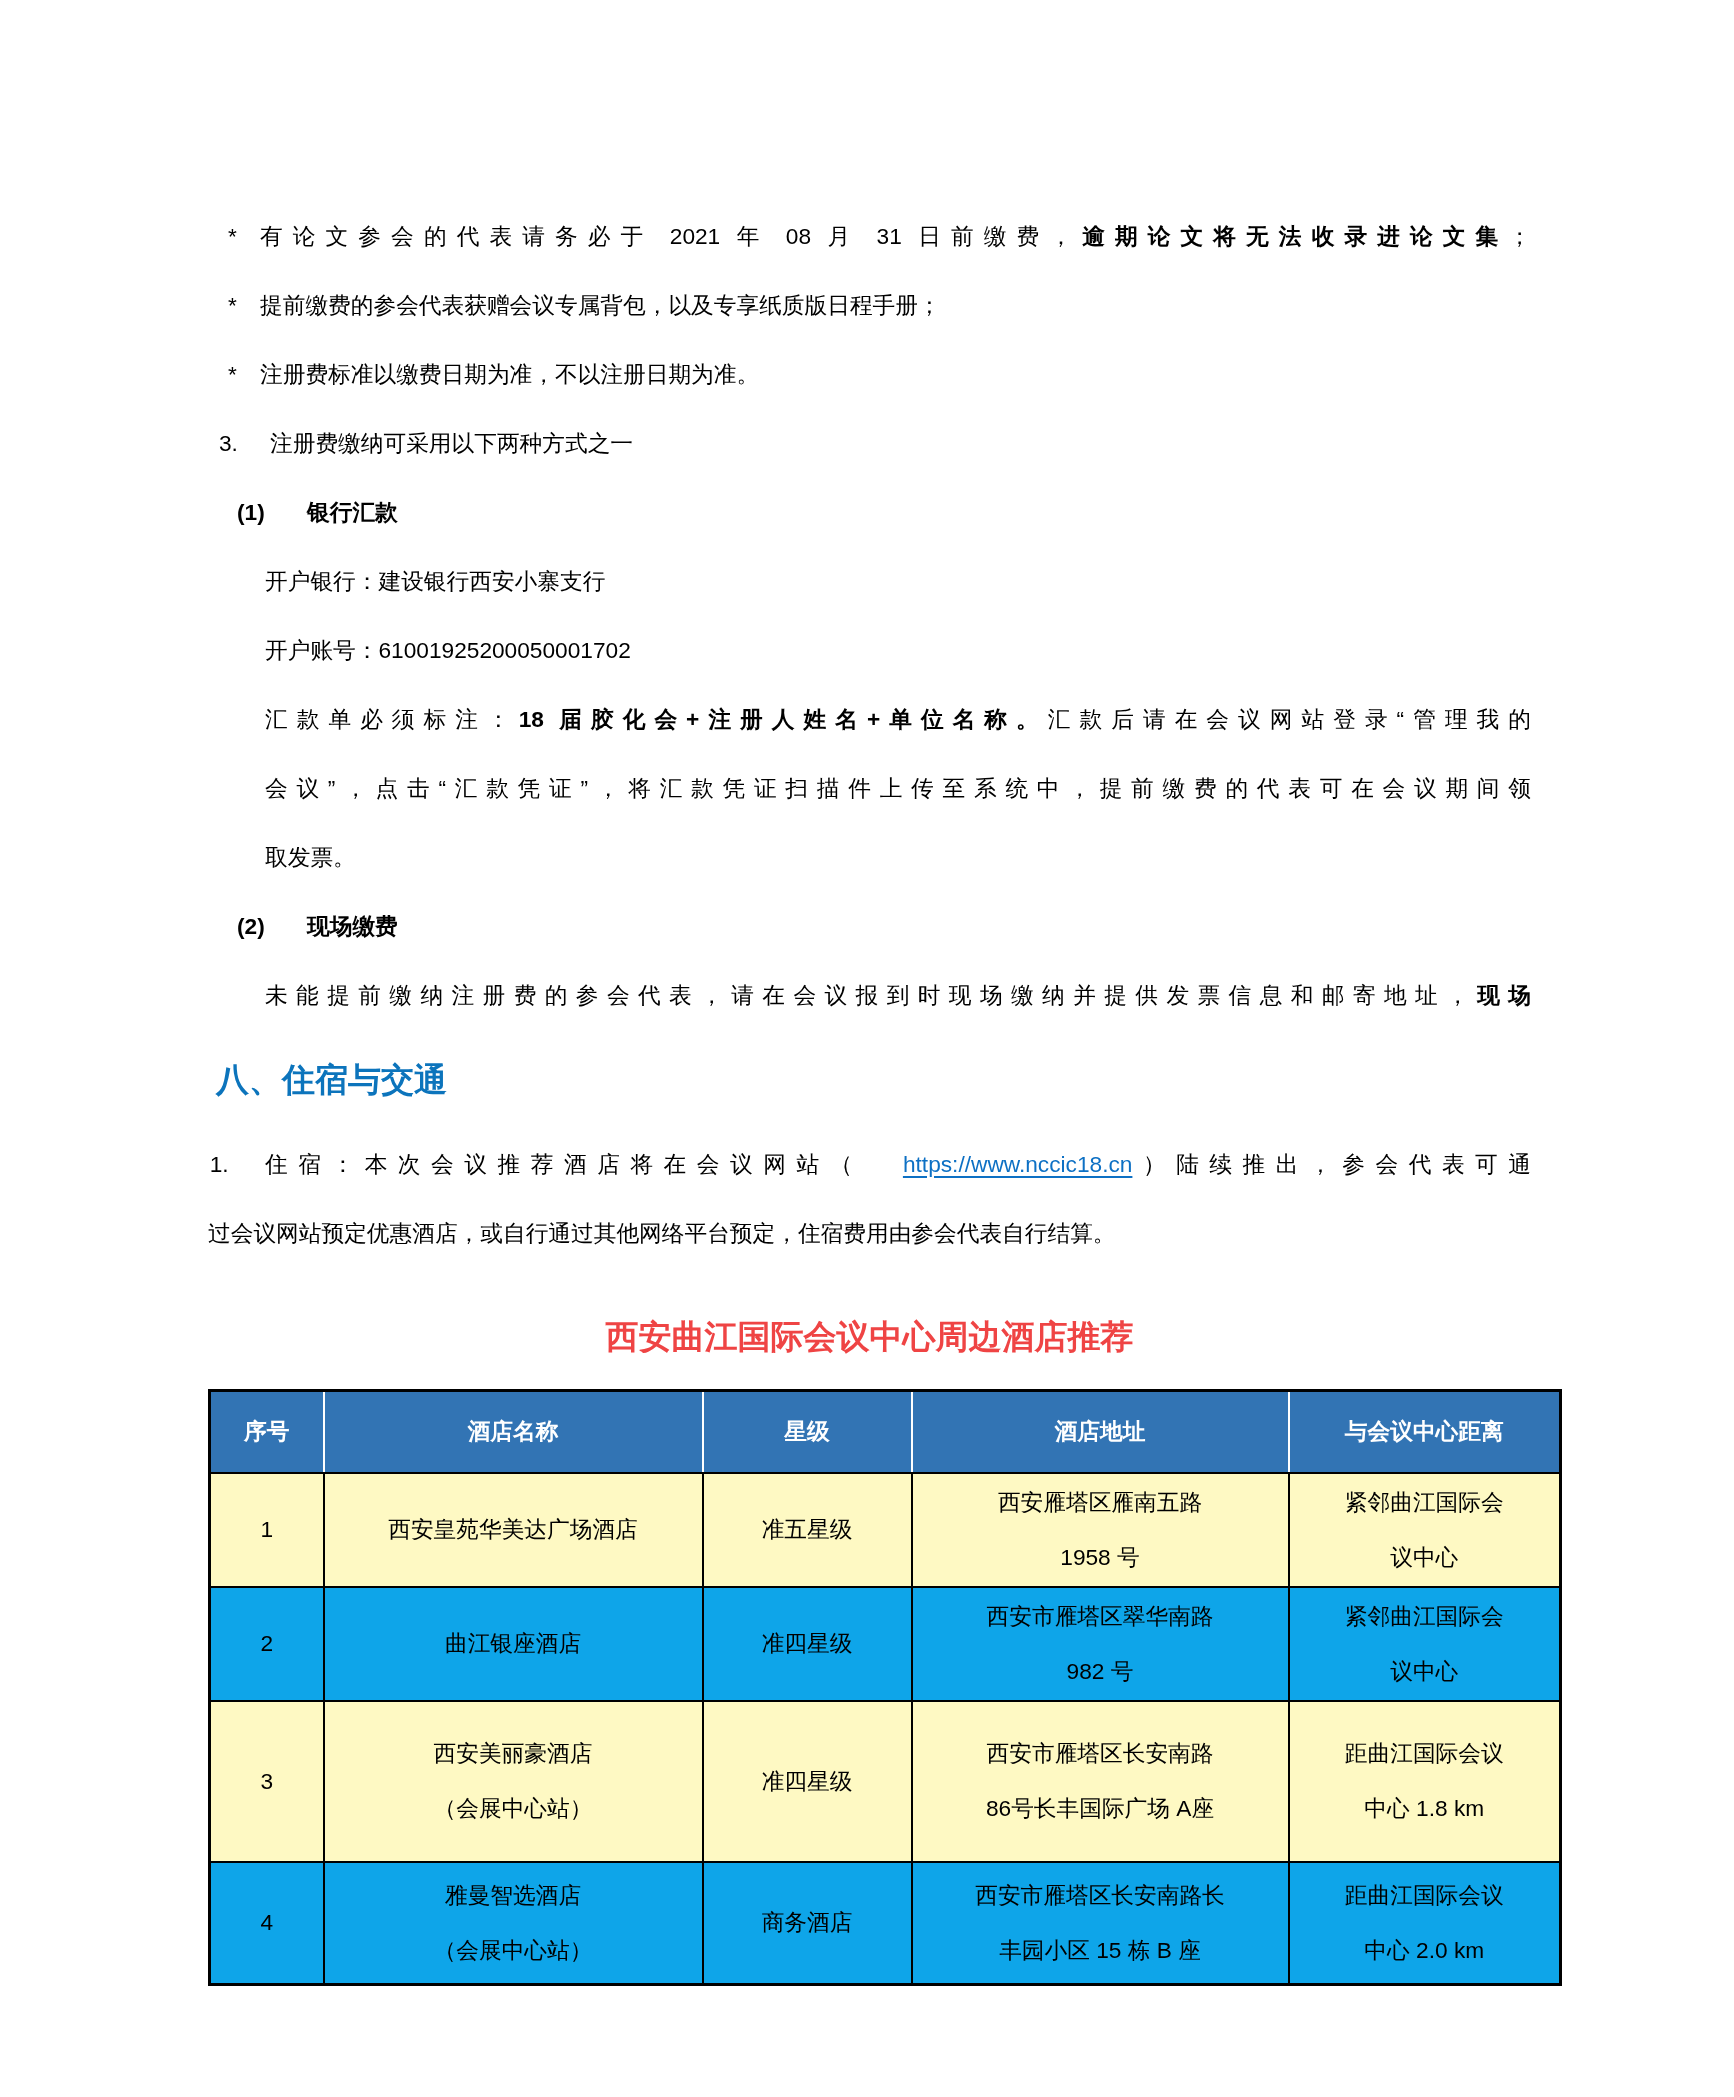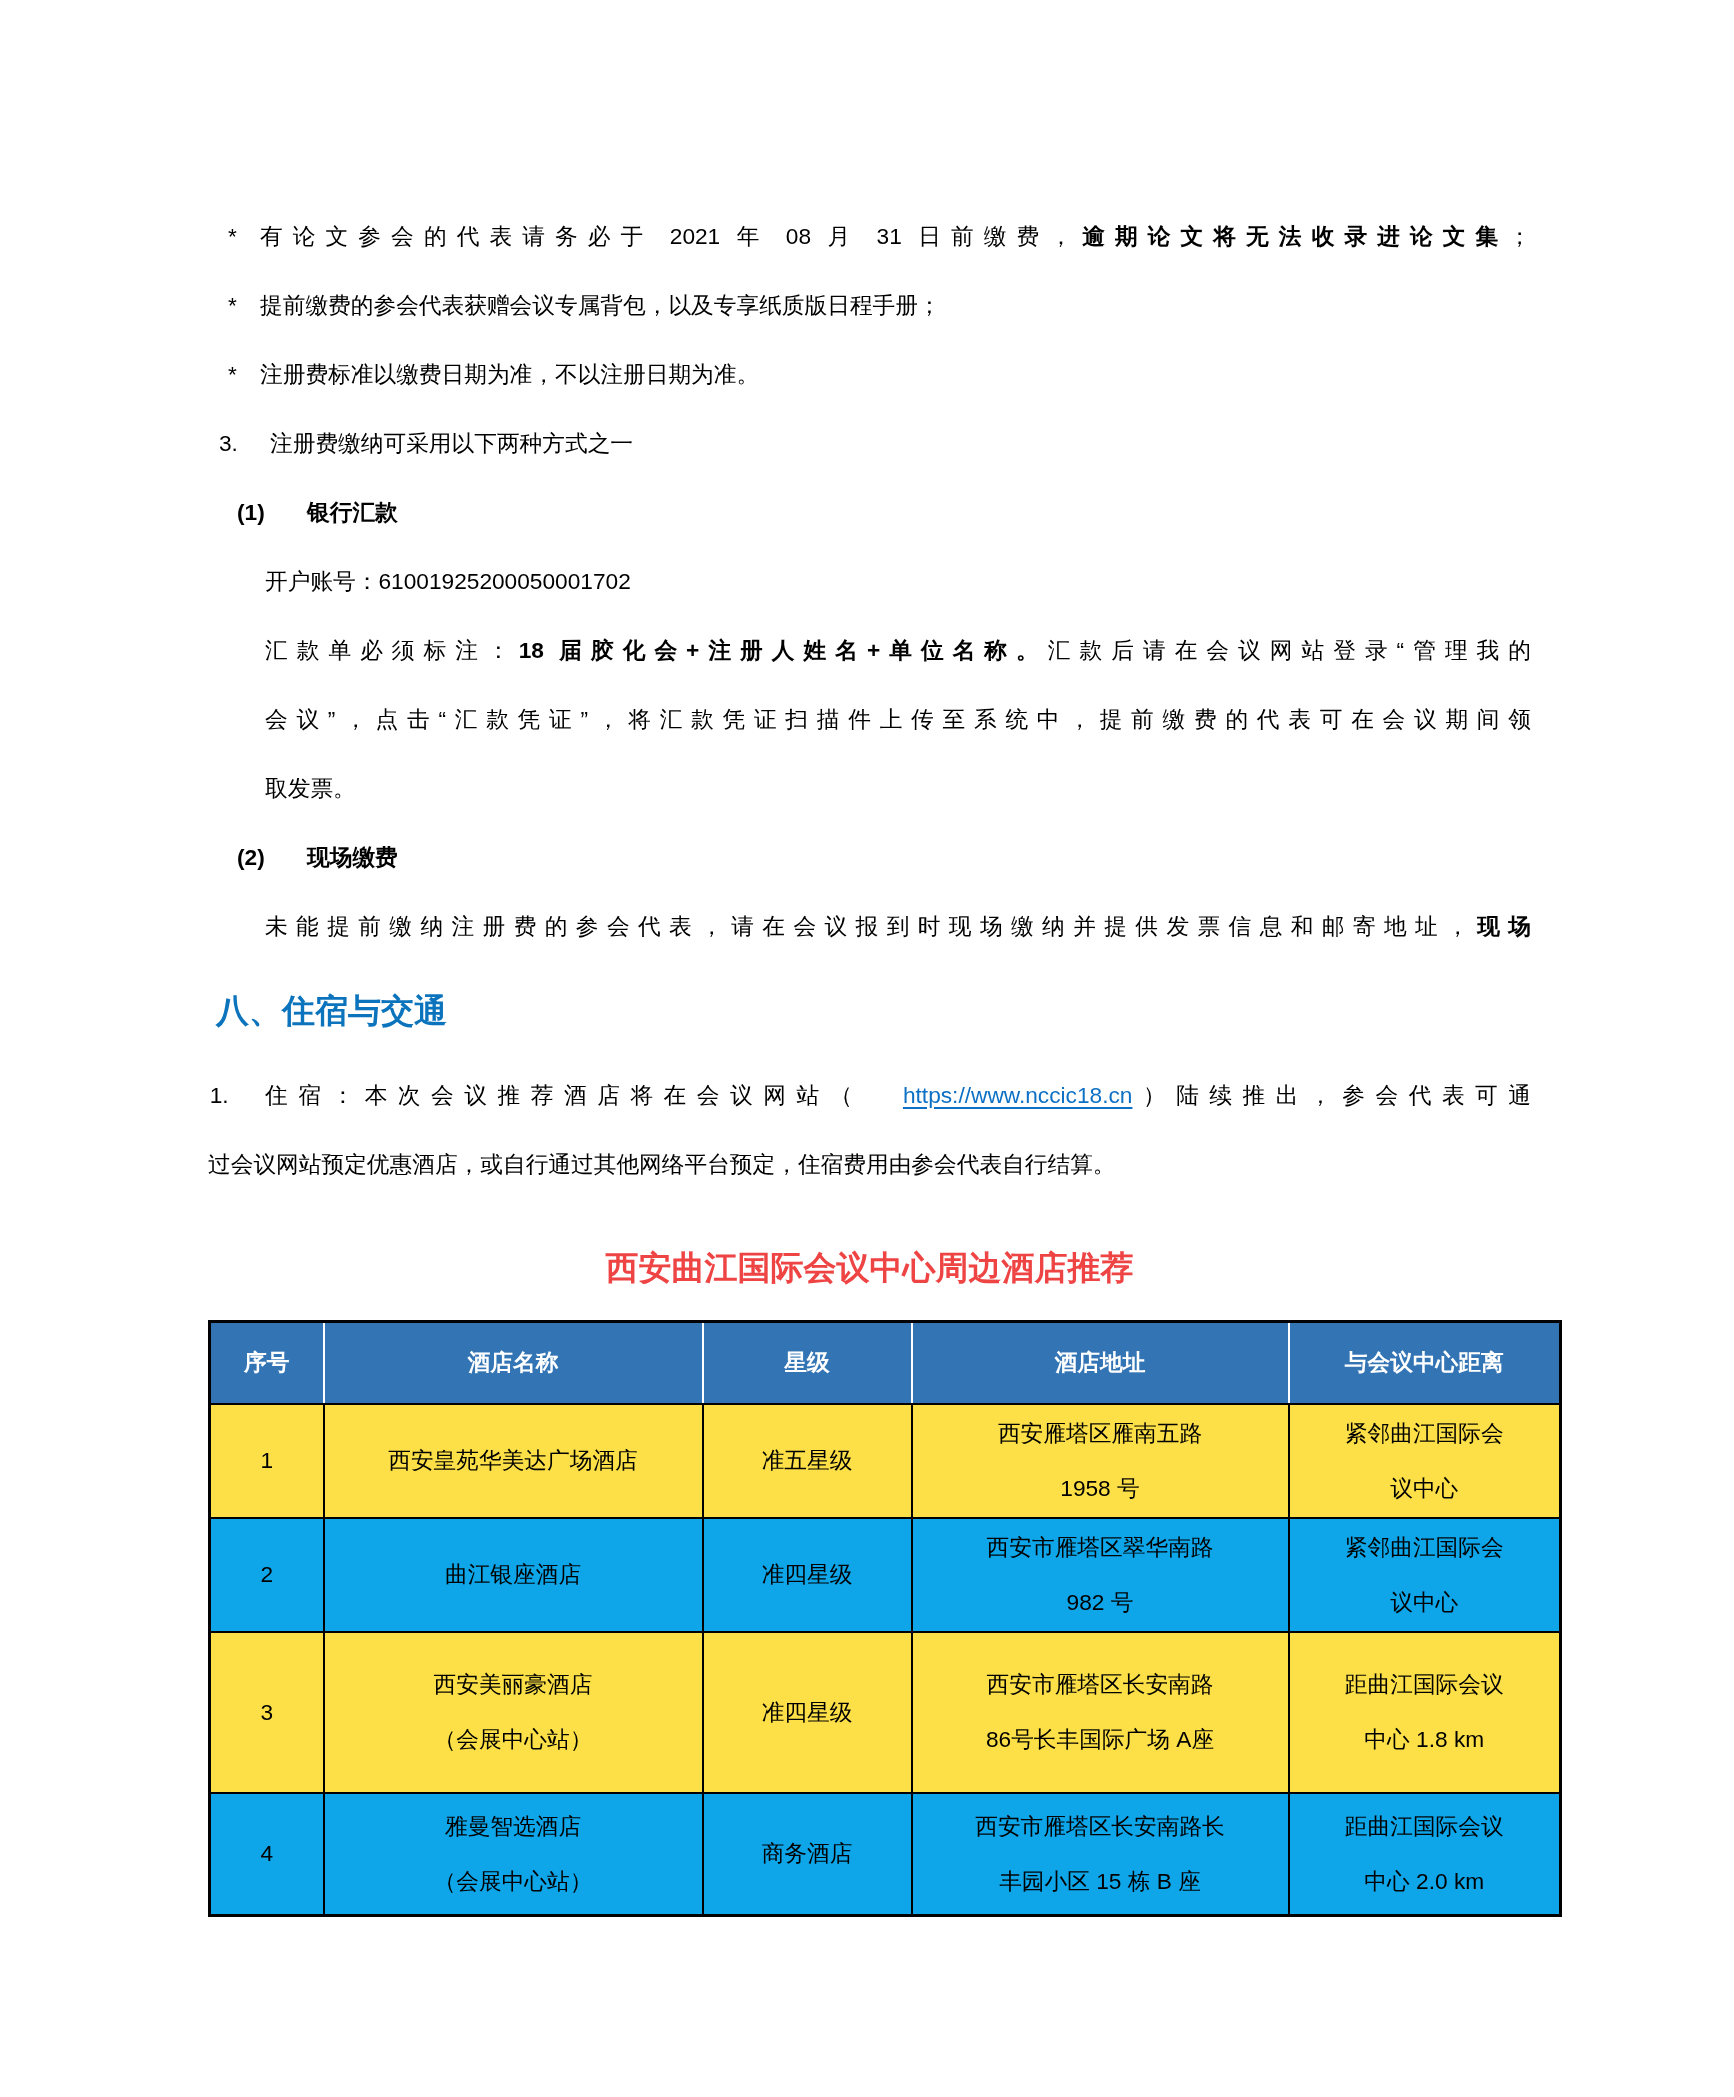--- a/index.html
+++ b/index.html
@@ -81,21 +81,21 @@
   }
   table.hotels th:first-child { border-left: 3.4px solid #000; }
   table.hotels th:last-child  { border-right: 3.4px solid #000; }
   table.hotels tr.hdr { height: 82px; }
   table.hotels td {
     border: 2.1px solid #000;
     font-size: 22.7px;
     line-height: 55px;
     text-align: center;
     vertical-align: middle;
-    background: #fde047;
+    background: #fef9c3;
   }
   table.hotels tr.alt td { background: #0ea5e9; }
   table.hotels tr.r1 { height: 107px; }
   table.hotels tr.r2 { height: 104px; }
   table.hotels tr.r3 { height: 161px; }
   table.hotels tr.r4 { height: 123px; }
 </style>
 </head>
 <body>
 
@@ -110,20 +110,23 @@
   <p class="bline note-line">
     <span class="marker">*</span><span>注册费标准以缴费日期为准，不以注册日期为准。</span>
   </p>
 
   <p class="bline item3-line">
     <span class="marker">3.</span><span>注册费缴纳可采用以下两种方式之一</span>
   </p>
 
   <p class="bline method-line">
     <span class="marker">(1)</span><span>银行汇款</span>
+  </p>
+  <p class="bline indent-line">
+    <span>开户银行：建设银行西安小寨支行</span>
   </p>
   <p class="bline indent-line">
     <span>开户账号：61001925200050001702</span>
   </p>
   <p class="bline indent-line jfull">
     <span>汇款单必须标注：</span><span class="b">18 届胶化会+注册人姓名+单位名称。</span><span>汇款后请在会议网站登录“管理我的</span>
   </p>
   <p class="bline indent-line jfull">
     <span>会议”，点击“汇款凭证”，将汇款凭证扫描件上传至系统中，提前缴费的代表可在会议期间领</span>
   </p>

